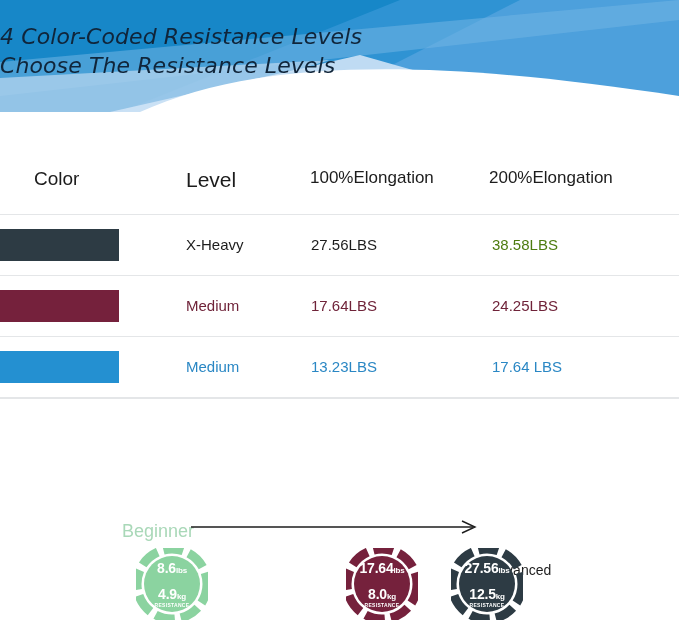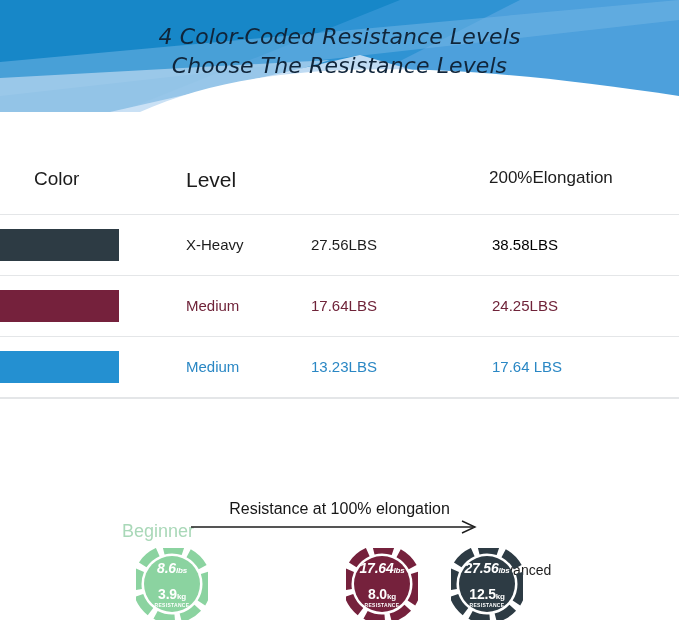--- a/index.html
+++ b/index.html
@@ -23,21 +23,21 @@
     width: 679px;
     height: 112px;
     overflow: hidden;
     background: #4da0dc;
   }
   .banner-svg { position: absolute; left: 0; top: 0; }
   .banner-title {
     position: absolute;
     left: 0; top: 22px;
     width: 679px;
-    text-align: center;
+    text-align: left;
     font-family: "DejaVu Sans", sans-serif;
     font-style: italic;
     font-weight: 400;
     font-size: 22px;
     line-height: 29px;
     letter-spacing: 0.1px;
     color: #10253a;
     z-index: 5;
     white-space: nowrap;
   }
@@ -159,21 +159,20 @@
     color: #ffffff;
     line-height: 1;
     pointer-events: none;
   }
   .badge-lbs {
     font-size: 14px;
     font-weight: bold;
     letter-spacing: -0.2px;
     white-space: nowrap;
     margin-bottom: 12px;
-    font-style: italic;
   }
   .badge-kg {
     font-size: 14px;
     font-weight: bold;
     letter-spacing: -0.2px;
     white-space: nowrap;
     margin-bottom: 2px;
   }
   .unit { font-size: 8px; font-weight: bold; }
   .badge-label {
@@ -200,30 +199,31 @@
     <span>4 Color-Coded Resistance Levels</span>
     <span class="line2">Choose The Resistance Levels</span>
   </div>
 </div>
 
 <div class="table">
 
   <div class="thead">
     <div class="th c0">Color</div>
     <div class="th c1">Level</div>
+    <div class="th c2">100%Elongation</div>
     <div class="th c3">200%Elongation</div>
   </div>
 
   <div class="divider"></div>
 
   <div class="row">
     <div class="swatch" id="sw0" style="background: rgb(45, 59, 68);"></div>
     <div class="cell c1" id="tx0a" style="color: rgb(29, 29, 29);">X-Heavy</div>
     <div class="cell c2" id="tx0b" style="color: rgb(29, 29, 29);">27.56LBS</div>
-    <div class="cell c3" id="tx0c" style="color: #000000;">38.58LBS</div>
+    <div class="cell c3" id="tx0c" style="color: #4d7c0f;">38.58LBS</div>
   </div>
   <div class="divider"></div>
 
   <div class="row">
     <div class="swatch" id="sw1" style="background: rgb(117, 33, 60);"></div>
     <div class="cell c1" id="tx1a" style="color: rgb(111, 35, 57);">Medium</div>
     <div class="cell c2" id="tx1b" style="color: rgb(111, 35, 57);">17.64LBS</div>
     <div class="cell c3" id="tx1c" style="color: rgb(111, 35, 57);">24.25LBS</div>
   </div>
   <div class="divider"></div>
@@ -235,42 +235,41 @@
     <div class="cell c3" id="tx2c" style="color: rgb(42, 135, 196);">17.64 LBS</div>
   </div>
   <div class="divider"></div>
 
   <div class="divider"></div>
 
 </div>
 
 <div class="scale">
 
-  <div class="scale-title">Resistance at 100% elongation</div>
   <div class="scale-beginner" style="color: rgb(169, 216, 184);">Beginner</div>
   <div class="scale-advanced" style="color: rgb(29, 29, 29); margin-top: 41px;">Advanced</div>
 
   <svg class="scale-arrow" width="290" height="14" viewBox="0 0 290 14">
     <line x1="0" y1="7" x2="282" y2="7" stroke="#1d1d1d" stroke-width="1.4"></line>
     <polyline points="271,1 284,7 271,13" fill="none" stroke="#1d1d1d" stroke-width="1.4"></polyline>
   </svg>
 
   <div class="badges">
 
     <div class="badge" style="left:136px" id="bg0">
       <svg width="72" height="72" viewBox="0 0 72 72">
         <circle cx="36" cy="36" r="35" fill="none" stroke-width="9" stroke-dasharray="20 6" stroke="#8bd3a0" id="ring0"></circle>
         <circle cx="36" cy="36" r="28" fill="#8bd3a0" id="disc0"></circle>
       </svg>
       <div class="badge-text">
         <div class="badge-lbs">
           <span>8.6</span><span class="unit">lbs</span>
         </div>
         <div class="badge-kg">
-          <span>3.9</span><span class="unit">kg</span>
+          <span>4.9</span><span class="unit">kg</span>
         </div>
         <div class="badge-label">RESISTANCE</div>
       </div>
     </div>
 
 
     <div class="badge" style="left:346px" id="bg2">
       <svg width="72" height="72" viewBox="0 0 72 72">
         <circle cx="36" cy="36" r="35" fill="none" stroke-width="9" stroke-dasharray="20 6" stroke="#75213c" id="ring2"></circle>
         <circle cx="36" cy="36" r="28" fill="#75213c" id="disc2"></circle>

